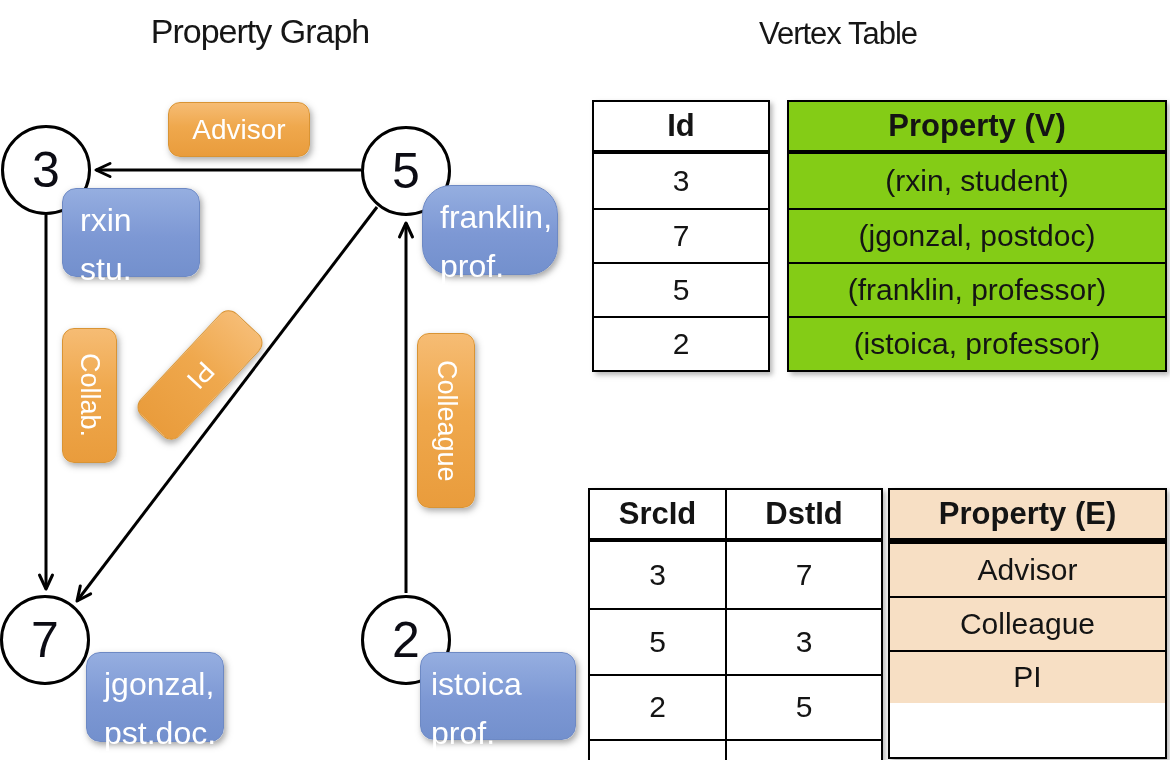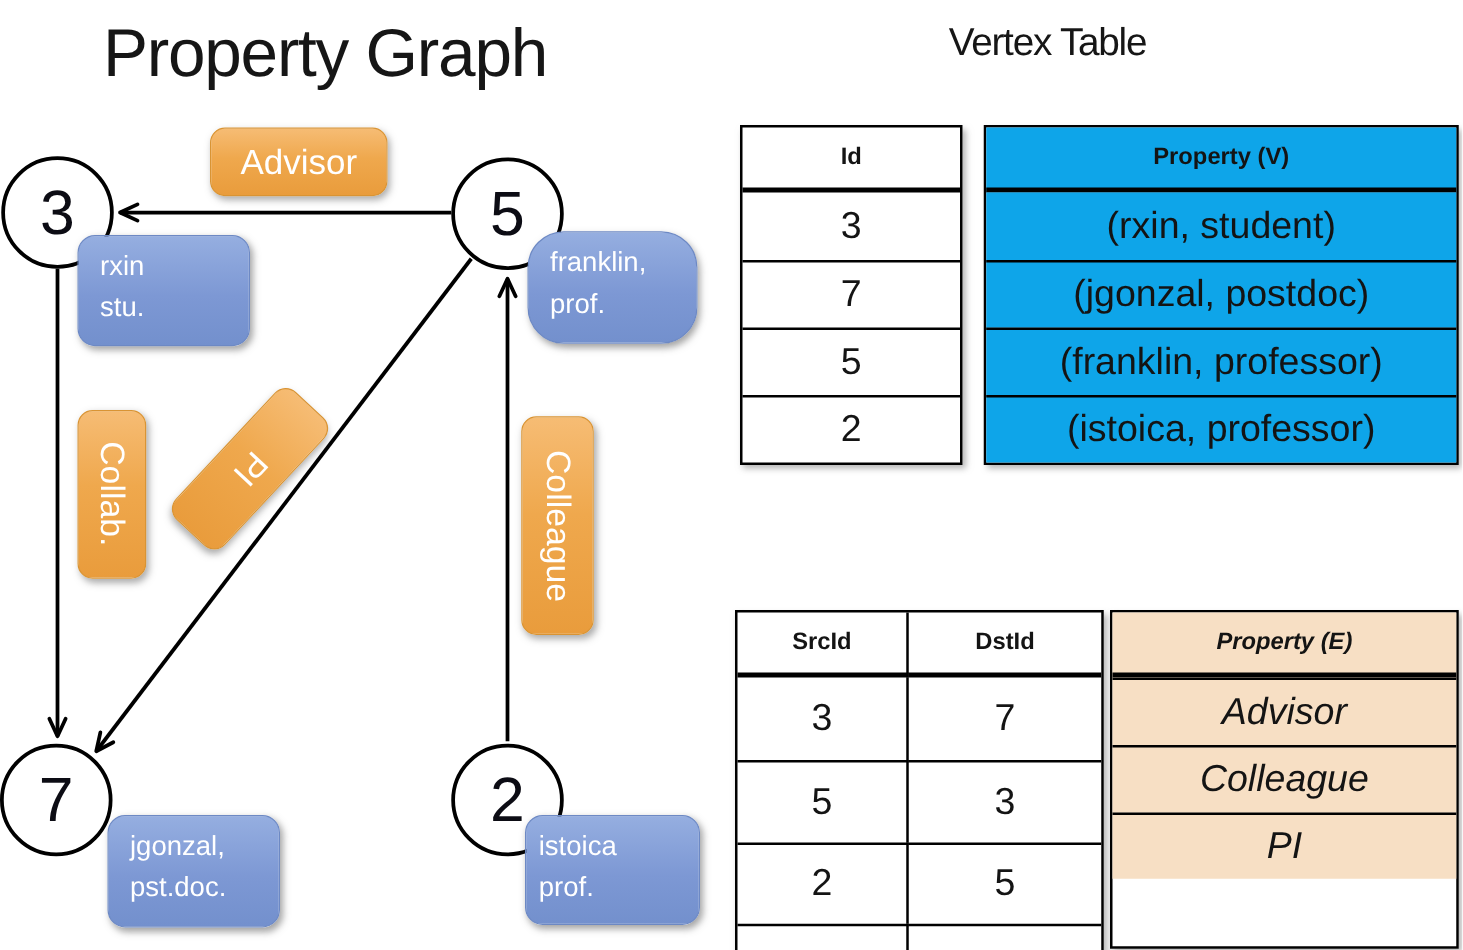--- a/index.html
+++ b/index.html
@@ -1,21 +1,21 @@
 <!DOCTYPE html>
 <html><head>
 <meta charset="utf-8">
 <style>
   html,body{margin:0;padding:0;background:#fff;}
   .canvas{
     position:relative;width:1170px;height:760px;background:#fff;overflow:hidden;
     font-family:"Liberation Sans","DejaVu Sans",sans-serif;color:#111;
   }
   .title{
-    position:absolute;text-align:center;font-size:54px;font-weight:300;
+    position:absolute;text-align:center;font-size:34px;font-weight:300;
     letter-spacing:-1px;color:#161616;white-space:nowrap;
   }
   #graph-title{left:0;top:12px;width:520px;}
   #vertex-title{left:558px;top:16px;width:560px;font-size:31px;}
   #edge-title{left:553px;top:398px;width:560px;font-size:48px;}
 
   
   #edge-svg{position:absolute;left:0;top:0;z-index:1;}
   .node{
     position:absolute;width:90px;height:90px;border:3.5px solid #000;border-radius:50%;
@@ -24,27 +24,27 @@
   }
   #node-3{left:1px;top:125px;}
   #node-5{left:361px;top:126px;}
   #node-7{left:0px;top:595px;}
   #node-2{left:361px;top:595px;}
 
   .vbox{
     position:absolute;z-index:3;border-radius:14px;box-sizing:border-box;
     background:linear-gradient(180deg,#95aee0 0%,#7d98d4 55%,#7390cd 100%);
     border:1px solid #6d89c4;box-shadow:2px 3px 6px rgba(90,90,90,.55);
-    color:#fff;font-size:22px;line-height:1.52;padding:7px 10px 0 17px;
+    color:#fff;font-size:32px;line-height:1.52;padding:7px 10px 0 17px;
   }
   .vbox div{white-space:nowrap;}
   #vbox-rxin{left:62px;top:188px;width:138px;height:89px;}
   #vbox-franklin{left:422px;top:185px;width:136px;height:90px;border-radius:29px;}
   #vbox-jgonzal{left:62px;top:652px;width:138px;height:90px;margin-left:24px;}
-  #vbox-istoica{left:420px;top:652px;width:140px;height:88px;padding-left:10px;}
+  #vbox-istoica{left:420px;top:652px;width:156px;height:88px;padding-left:10px;}
 
   .ebox{
     position:absolute;z-index:3;border-radius:12px;box-sizing:border-box;
     background:linear-gradient(180deg,#f6bc74 0%,#efa84d 45%,#e99c3c 100%);
     border:1px solid #d99434;box-shadow:2px 3px 6px rgba(90,90,90,.5);
     color:#fff;font-size:27px;display:flex;align-items:center;justify-content:center;
     white-space:nowrap;
   }
   .ebox.vert{writing-mode:vertical-rl;text-orientation:mixed;}
   #ebox-advisor{left:168px;top:102px;width:142px;height:55px;font-size:28px;}
@@ -54,30 +54,30 @@
 
   
   .tbl{
     position:absolute;box-sizing:border-box;border:2.5px solid #000;
     display:grid;box-shadow:2.5px 3px 5px rgba(120,120,120,.55);background:#fff;
   }
   .tbl .cell{
     display:flex;align-items:center;justify-content:center;box-sizing:border-box;
     font-size:30px;color:#141414;white-space:nowrap;
   }
-  .tbl .cell.head{font-weight:bold;font-size:19px;border-bottom:4px solid #000;}
+  .tbl .cell.head{font-weight:bold;font-size:31px;border-bottom:4px solid #000;}
   .tbl .cell.rl{border-top:2.5px solid #000;}
-  .blue{background:#0ea5e9;}
+  .blue{background:#84cc16;}
   .tan{background:#f7dfc4;}
 
   #vertex-id-table{left:592px;top:100px;width:178px;height:272px;grid-template-rows:52px repeat(4,1fr);}
   #vertex-prop-table{left:787px;top:100px;width:380px;height:272px;grid-template-rows:52px repeat(4,1fr);}
   #edge-srcdst-table{left:588px;top:488px;width:295px;height:319px;grid-template-columns:137px 1fr;grid-template-rows:52px repeat(4,1fr);}
   #edge-srcdst-table .cell.c0{border-right:2.5px solid #000;}
-  #edge-prop-table{left:888px;top:488px;width:279px;height:271px;grid-template-rows:52px repeat(4,1fr);font-style:italic;}
+  #edge-prop-table{left:888px;top:488px;width:279px;height:271px;grid-template-rows:52px repeat(4,1fr);}
 </style>
 </head>
 <body>
 
 <div class="canvas">
 
   <div class="title" id="graph-title">Property Graph</div>
   <div class="title" id="vertex-title">Vertex Table</div>
 
   <svg id="edge-svg" width="585" height="760" viewBox="0 0 585 760">

